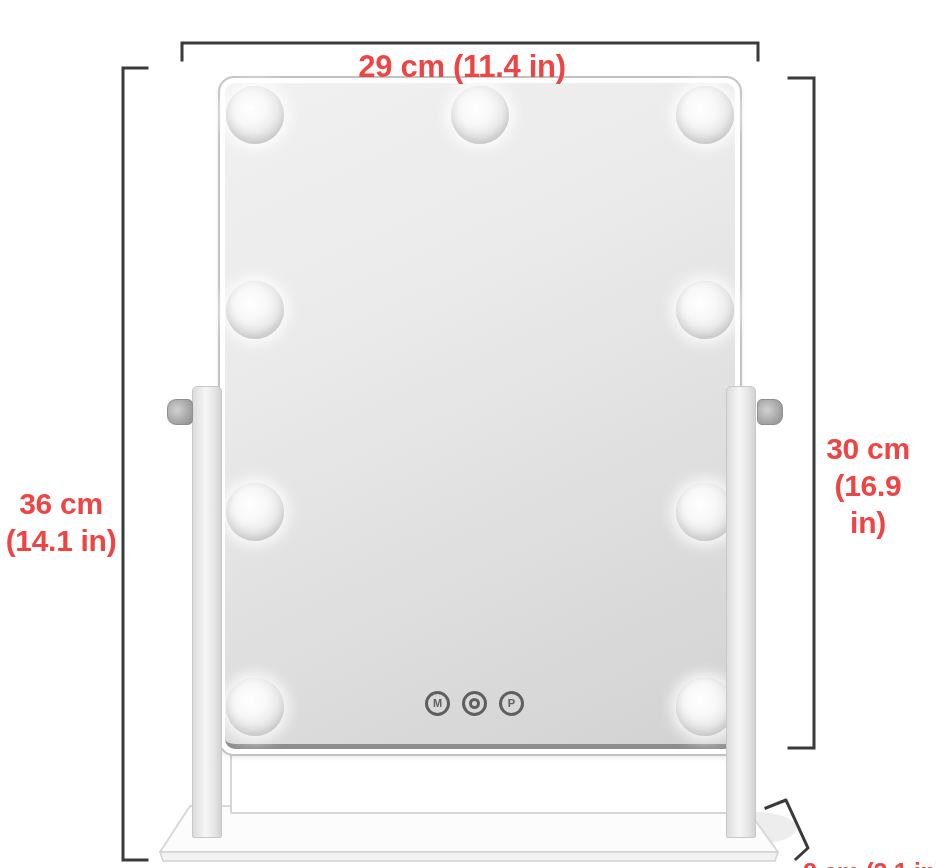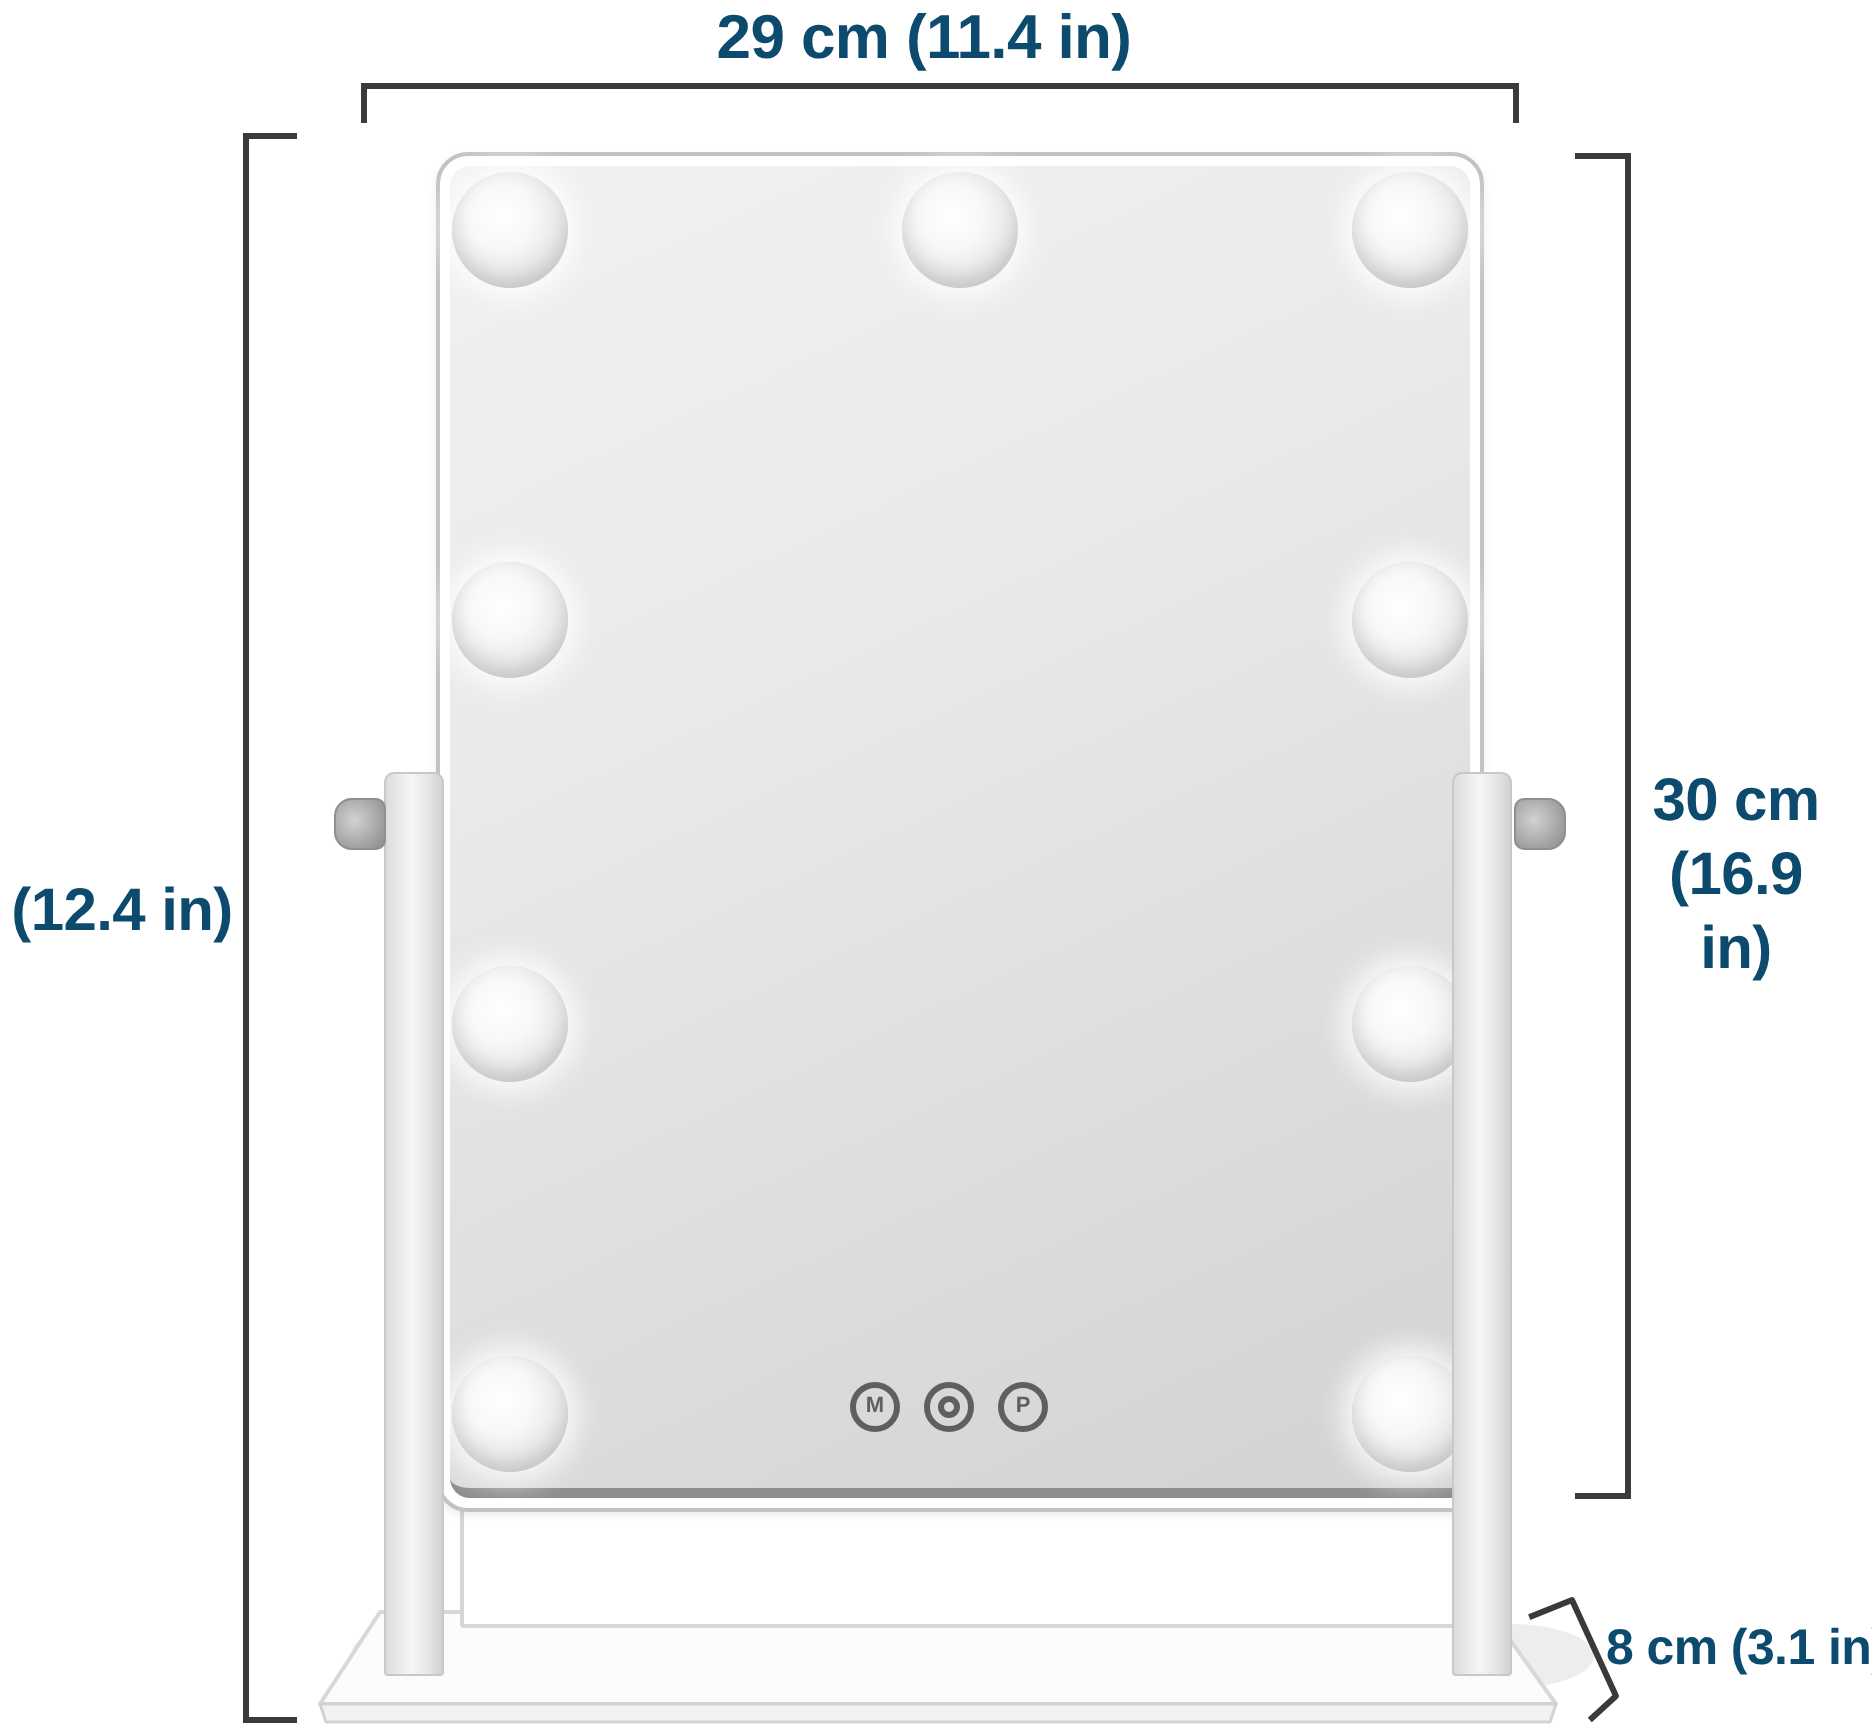--- a/index.html
+++ b/index.html
@@ -52,22 +52,23 @@
   #arm-right { left:726px; }
   .knob {
     position:absolute; top:399px; width:26px; height:26px; box-sizing:border-box;
     background:radial-gradient(circle at 38% 42%, #d2d2d2 0%, #a8a8a8 58%, #8b8b8b 100%);
     border:1px solid #8f8f8f; z-index:4;
   }
   #knob-left  { left:167px; border-radius:9px 5px 5px 9px; }
   #knob-right { left:757px; border-radius:5px 9px 9px 5px; }
   #dim-layer { z-index:5; }
   .dim-label {
-    position:absolute; color:#0c4a6e; font-weight:700; z-index:6;
+    position:absolute; color:#ef4444; font-weight:700; z-index:6;
     letter-spacing:-0.3px;
+    margin-top:48px;
   }
   #label-top   { left:262px; top:1px;   width:400px; text-align:center; font-size:31px; }
   #label-left  { left:0px;   top:437px; width:122px; text-align:center; font-size:30px; line-height:37px; }
   #label-right { left:816px; top:382px; width:104px; text-align:center; font-size:30px; line-height:37px; }
   #label-depth { left:803px; top:810px; font-size:25px; white-space:nowrap; }
 </style>
 </head>
 <body>
 
 <div class="canvas">
@@ -113,21 +114,22 @@
       <polyline points="182,60 182,43 758,43 758,60"></polyline>
       <polyline points="147,68 123,68 123,860 147,860"></polyline>
       <polyline points="789,78 814,78 814,748 789,748"></polyline>
       <polyline points="766,808 786,800 808,848 796,859" stroke-linejoin="round"></polyline>
     </g>
   </svg>
 
   <div class="dim-label" id="label-top">29 cm (11.4 in)</div>
 
   <div class="dim-label" id="label-left">
-    <div>(12.4 in)</div>
+    <div>36 cm</div>
+    <div>(14.1 in)</div>
   </div>
 
   <div class="dim-label" id="label-right">
     <div>30 cm</div>
     <div>(16.9 in)</div>
   </div>
 
   <div class="dim-label" id="label-depth">8 cm (3.1 in)</div>
 
 </div>

